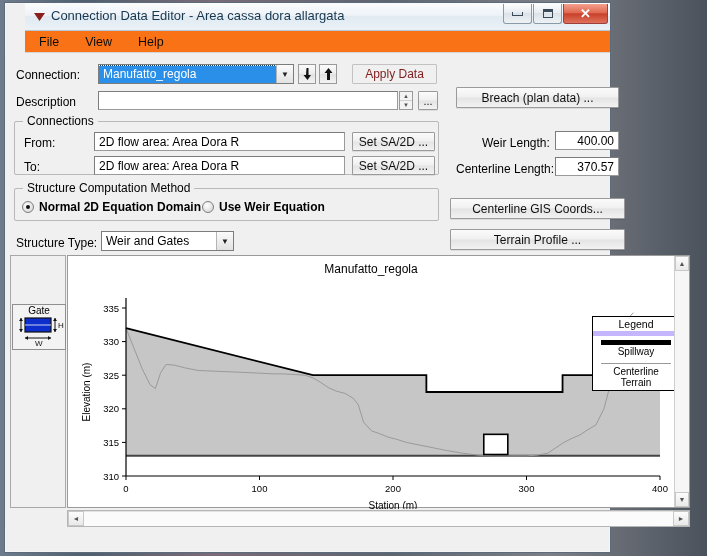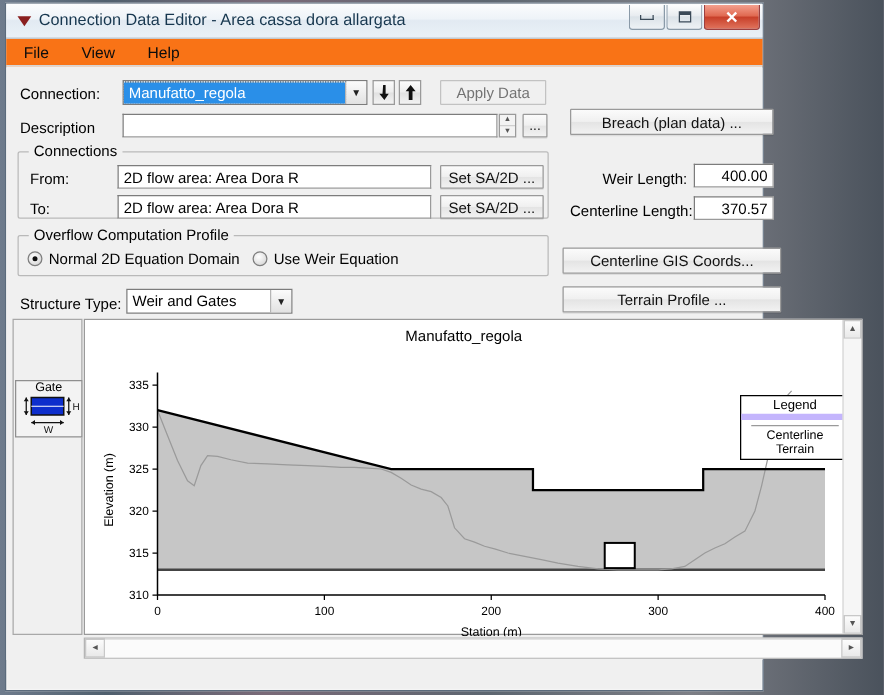--- a/index.html
+++ b/index.html
@@ -11,20 +11,21 @@
   }
   #app { position:relative; width:707px; height:556px;
     background:linear-gradient(90deg,#6e7b8c 0%,#50606e 12%,#7a6a78 30%,#5d6670 55%,#7d7f86 78%,#4a525c 100%);
   }
   
   .win {
     position:absolute; left:4px; top:2px; width:607px; height:551px;
     border:1px solid #5b6b7c;
     background:#f0f0f0;
     box-shadow:0 0 0 1px rgba(255,255,255,.35) inset;
+    padding-left:20px;
   }
   .titlebar {
     height:28px; position:relative;
     background:linear-gradient(180deg,#fbfcfd 0%,#eef3f8 45%,#e2eaf2 50%,#eaf1f7 100%);
     border-bottom:1px solid #b8c6d4;
   }
   .title-icon { position:absolute; left:8px; top:8px; width:13px; height:12px; }
   .title-text {
     position:absolute; left:26px; top:5px; font-size:13px; color:#17374f;
     font-family:"Liberation Sans", sans-serif; white-space:nowrap;
@@ -62,39 +63,39 @@
     white-space:nowrap;
   }
   .num { text-align:right; }
   .btn {
     position:absolute; font-size:12px; color:#111; text-align:center;
     background:linear-gradient(180deg,#fbfbfb 0%,#f0f0f0 48%,#e4e4e4 52%,#f2f2f2 100%);
     border:1px solid #9a9a9a; border-radius:1px;
     display:flex; align-items:center; justify-content:center; cursor:default;
     box-shadow:0 1px 0 rgba(0,0,0,.08);
   }
-  .btn.disabled { color:#737373; background:#f0f0f0; border-color:#c2c2c2; box-shadow:none; }
+  .btn.disabled { color:#7f1d1d; background:#f0f0f0; border-color:#c2c2c2; box-shadow:none; }
   .combo {
     position:absolute; background:#fff; border:1px solid #7c7c7c;
     display:flex; align-items:center; font-size:12px; overflow:hidden;
   }
   .combo .ctext { flex:1; padding:0 4px; line-height:17px; white-space:nowrap; }
   .combo .ctext.selected { background:#2a8fe8; color:#fff; outline:1px dotted #103a5c; }
   .combo .carrow {
     width:17px; align-self:stretch; display:flex; align-items:center; justify-content:center;
     background:linear-gradient(180deg,#fbfbfb,#e2e2e2);
     border-left:1px solid #b5b5b5; font-size:8px; color:#222;
   }
   .group {
     position:absolute; border:1px solid #b9b9b9; border-radius:2px;
   }
   .group > .gtitle {
     position:absolute; top:-8px; left:8px; background:#f0f0f0; padding:0 4px; font-size:12px; color:#000;
   }
-  .radio { position:absolute; display:flex; align-items:center; font-size:12px; gap:5px; cursor:default; }
+  .radio { position:absolute; display:flex; align-items:center; font-size:12px; gap:5px; cursor:default;font-weight:bold; }
   .radio .dot {
     width:12px; height:12px; border-radius:50%;
     background:radial-gradient(circle at 40% 35%, #fff, #e2e2e2 60%, #cfcfcf 100%);
     border:1px solid #7e7e7e; position:relative; flex:none;
   }
   .radio.on .dot::after {
     content:""; position:absolute; left:3px; top:3px; width:4px; height:4px;
     border-radius:50%; background:#111;
   }
   .arrowbtn {
@@ -232,21 +233,21 @@
       <div class="lbl" style="left:19px; top:106px;">To:</div>
       <div class="tbox" style="left:89px; top:102px; width:251px; height:19px;">2D flow area: Area Dora R</div>
       <div class="btn" style="left:347px; top:102px; width:83px; height:19px;">Set SA/2D ...</div>
 
       <div class="lbl" style="left:451px; top:82px;margin-left:26px;">Weir Length:</div>
       <div class="tbox num" style="left:550px; top:77px; width:64px; height:19px;">400.00</div>
       <div class="lbl" style="left:451px; top:108px;">Centerline Length:</div>
       <div class="tbox num" style="left:550px; top:103px; width:64px; height:19px;">370.57</div>
 
       <div class="group" style="left:9px; top:134px; width:425px; height:33px;">
-        <span class="gtitle">Overflow Computation Profile</span>
+        <span class="gtitle">Structure Computation Method</span>
       </div>
       <div class="radio on" style="left:17px; top:146px;">
         <span class="dot"></span>
         <span>Normal 2D Equation Domain</span>
       </div>
       <div class="radio" style="left:197px; top:146px;">
         <span class="dot"></span>
         <span>Use Weir Equation</span>
       </div>
 
@@ -311,20 +312,24 @@
             <text x="458.5" y="236" text-anchor="middle" font-size="9.5" fill="#000" font-family="Liberation Sans, sans-serif">300</text>
             <line x1="592" y1="220" x2="592" y2="224" stroke="#000" stroke-width="1"></line>
             <text x="592" y="236" text-anchor="middle" font-size="9.5" fill="#000" font-family="Liberation Sans, sans-serif">400</text>
             <text x="325" y="253" text-anchor="middle" font-size="10" fill="#000" font-family="Liberation Sans, sans-serif">Station (m)</text>
             <text x="0" y="0" font-size="10" fill="#000" text-anchor="middle" font-family="Liberation Sans, sans-serif" transform="translate(22,136) rotate(-90)">Elevation (m)</text>
           </svg>
 
         <div class="legendbox" style="left:524px; top:60px; width:88px;">
           <div class="lhead">Legend</div>
           <div class="lrow">
+            <div class="swatch-spill"></div>
+            <div>Spillway</div>
+          </div>
+          <div class="lrow">
             <div class="swatch-terr"></div>
             <div>Centerline Terrain</div>
           </div>
         </div>
 
         <div class="vscroll">
           <div class="sbtn">▲</div>
           <div class="strack"></div>
           <div class="sbtn">▼</div>
         </div>

